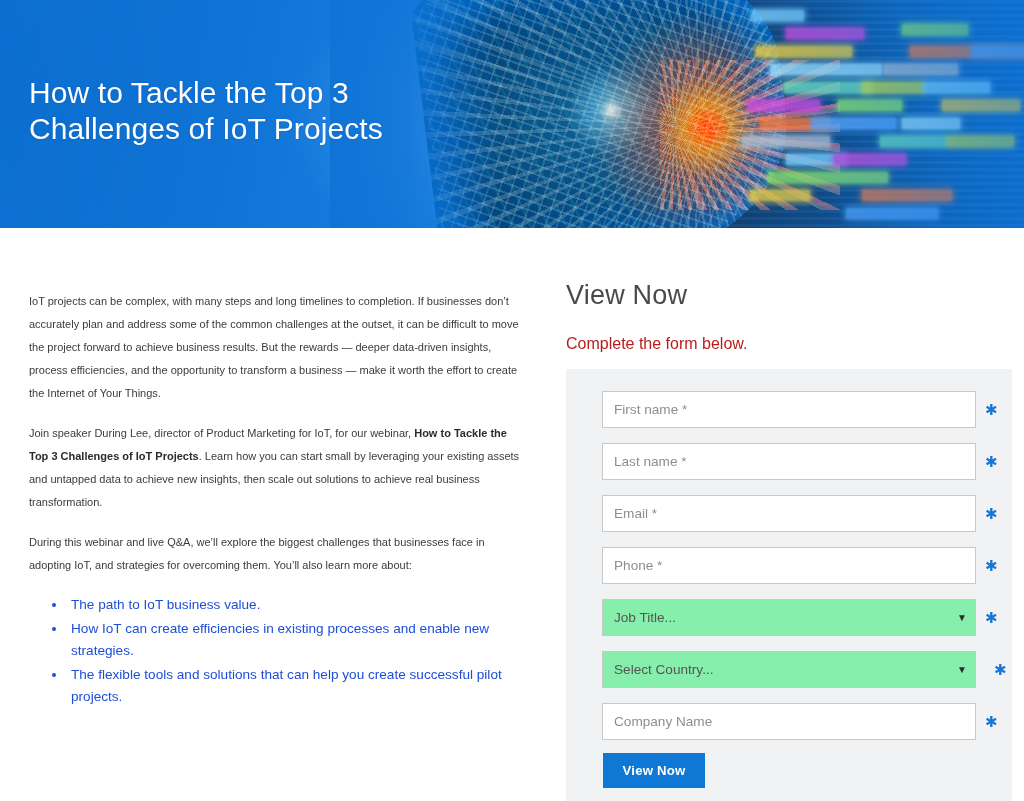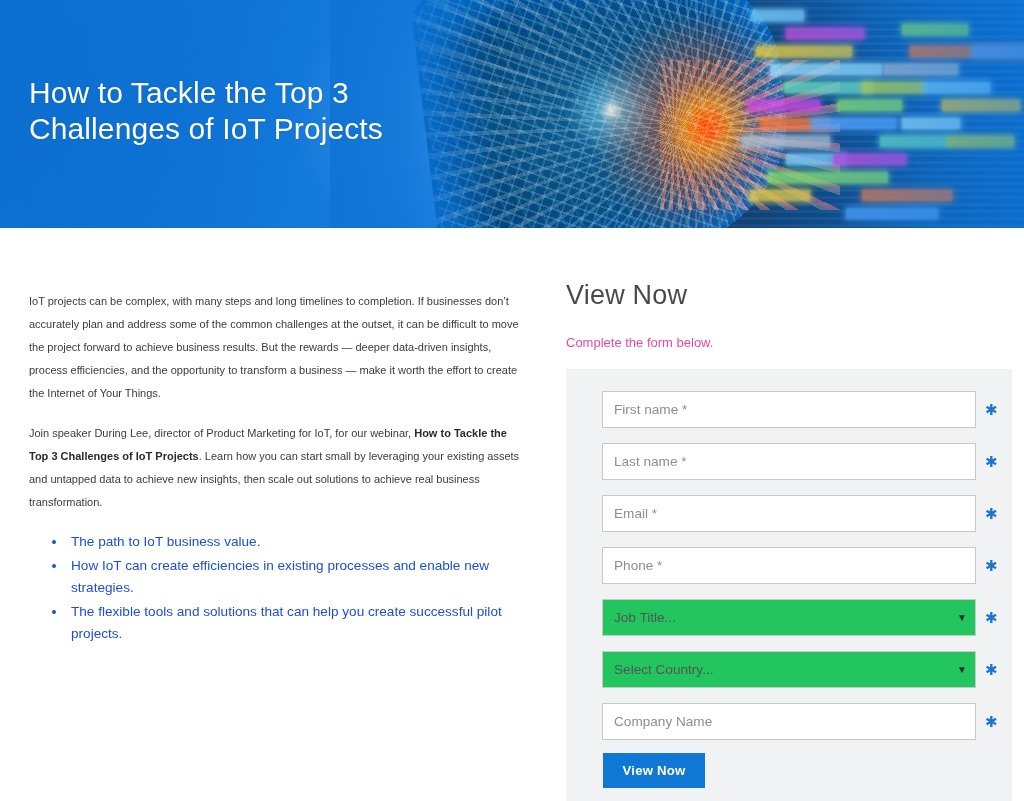--- a/index.html
+++ b/index.html
@@ -212,22 +212,22 @@
     top: 52px;
     font-size: 27px;
     font-weight: 300;
     color: #4a4a4a;
     letter-spacing: 0.2px;
   }
   .complete-text {
     position: absolute;
     left: 0;
     top: 107px;
-    font-size: 13px;
-    color: #ec4899;
+    font-size: 16px;
+    color: #b91c1c;
   }
   .form-panel {
     position: absolute;
     left: 0;
     top: 141px;
     width: 446px;
     height: 476px;
     background: #f1f2f4;
   }
   .field-row {
@@ -256,21 +256,21 @@
     position: relative;
     width: 374px;
     height: 37px;
   }
   .field-select {
     position: absolute;
     inset: 0;
     width: 374px;
     height: 37px;
     box-sizing: border-box;
-    background: #22c55e;
+    background: #86efac;
     border: 1px solid #c8c8c8;
     border-radius: 0;
     padding: 0 26px 0 11px;
     font-family: "Liberation Sans", sans-serif;
     font-size: 13.6px;
     color: #555;
     outline: none;
     -webkit-appearance: none;
     -moz-appearance: none;
     appearance: none;
@@ -351,20 +351,21 @@
 
 <div class="main">
 
   <div class="left-col">
 
 
     <p class="body-p">IoT projects can be complex, with many steps and long timelines to completion. If businesses don’t accurately plan and address some of the common challenges at the outset, it can be difficult to move the project forward to achieve business results. But the rewards — deeper data-driven insights, process efficiencies, and the opportunity to transform a business — make it worth the effort to create the Internet of Your Things.</p>
 
     <p class="body-p"><span>Join speaker During Lee, director of Product Marketing for IoT, for our webinar, </span><b>How to Tackle the Top 3 Challenges of IoT Projects</b><span>. Learn how you can start small by leveraging your existing assets and untapped data to achieve new insights, then scale out solutions to achieve real business transformation.</span></p>
 
+    <p class="body-p">During this webinar and live Q&amp;A, we’ll explore the biggest challenges that businesses face in adopting IoT, and strategies for overcoming them. You’ll also learn more about:</p>
 
     <ul class="bullets" id="bullet-list">
         <li>The path to IoT business value.</li>
         <li>How IoT can create efficiencies in existing processes and enable new strategies.</li>
         <li>The flexible tools and solutions that can help you create successful pilot projects.</li>
       </ul>
 
   </div>
 
   <div class="right-col">
@@ -389,21 +390,21 @@
             <input class="field-input" type="text" placeholder="Phone *" style="">
             <span class="req-star" style="color: rgb(27, 118, 210);">✱</span>
           </div>
           <div class="field-row" style="top: 230px;">
             <div class="field-select-wrap">
               <select class="field-select"><option>Job Title...</option></select>
               <span class="select-caret">▼</span>
             </div>
             <span class="req-star" style="color: rgb(27, 118, 210);">✱</span>
           </div>
-          <div class="field-row" style="top: 282px;">
+          <div class="field-row" style="top: 282px; gap: 9px;">
             <div class="field-select-wrap">
               <select class="field-select"><option>Select Country...</option></select>
               <span class="select-caret">▼</span>
             </div>
             <span class="req-star" style="color: rgb(27, 118, 210);">✱</span>
           </div>
           <div class="field-row" style="top: 334px;">
             <input class="field-input" type="text" placeholder="Company Name" style="">
             <span class="req-star" style="color: rgb(27, 118, 210);">✱</span>
           </div>

